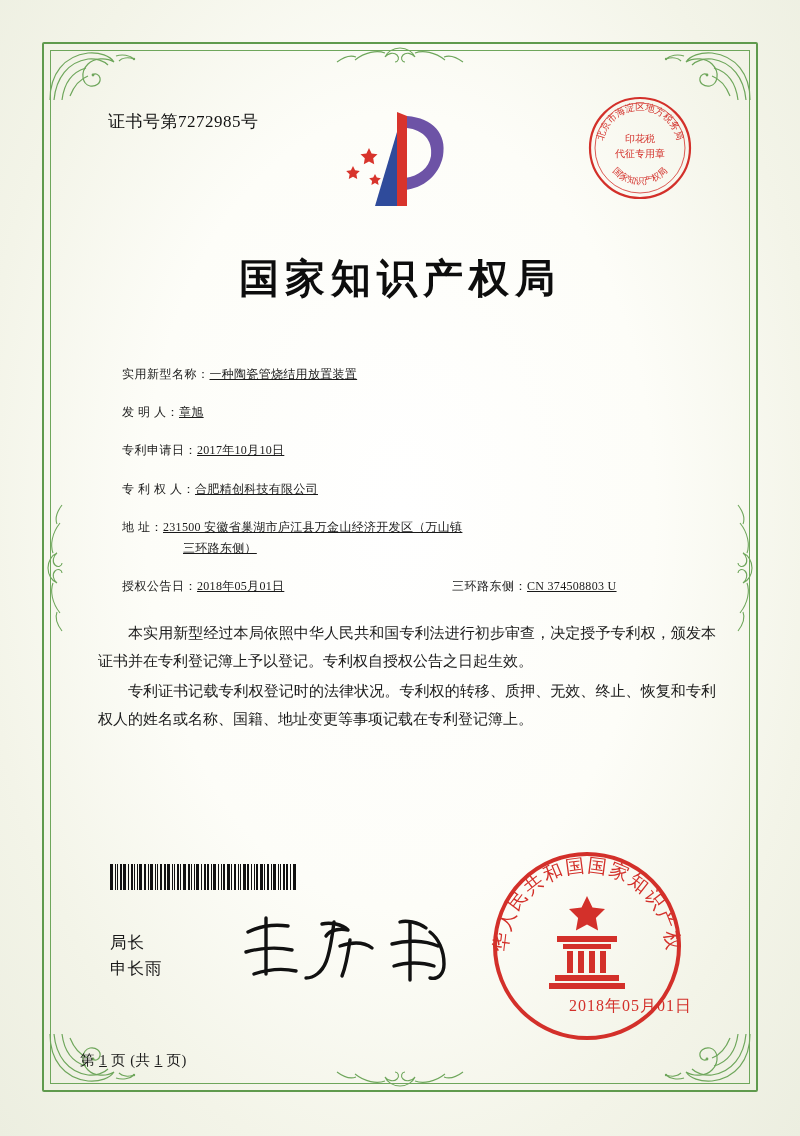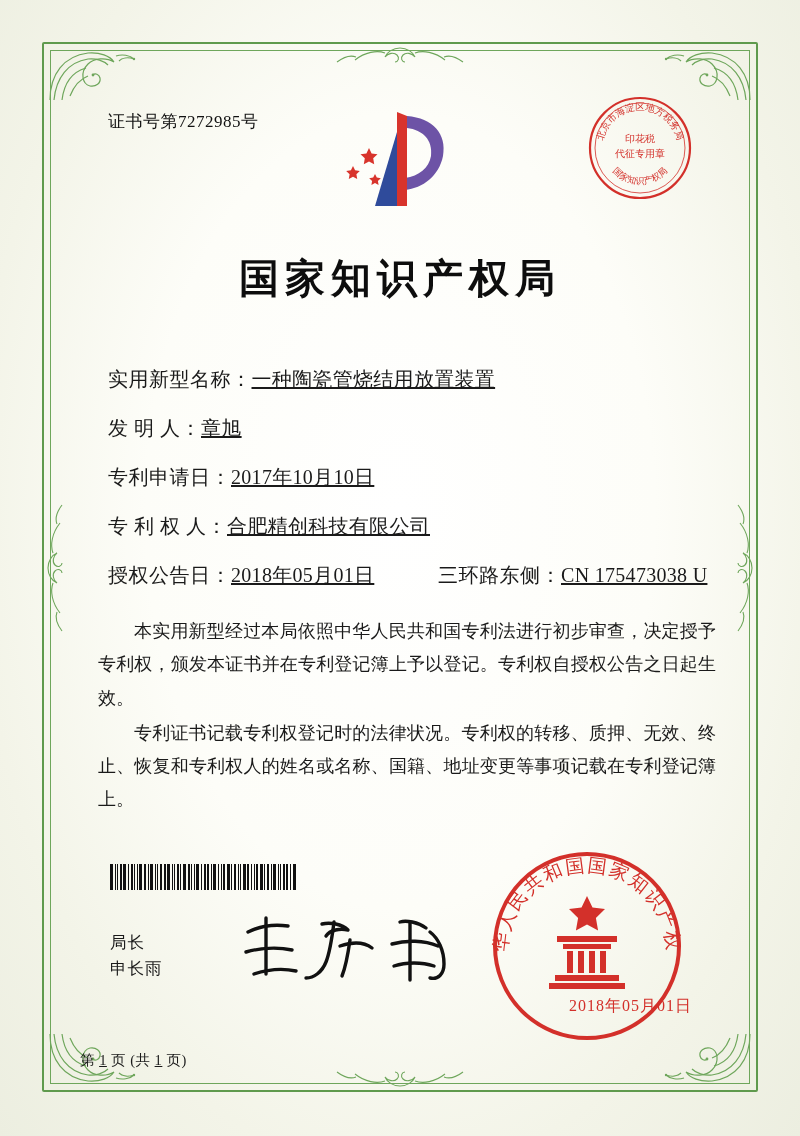--- a/index.html
+++ b/index.html
@@ -98,22 +98,22 @@
     font-family: "DejaVu Sans", sans-serif;
     font-weight: bold;
     font-size: 40px;
     letter-spacing: 6px;
     margin-top: 118px;
     color: #0d0d0d;
   }
 
   .fields {
     margin-top: 60px;
-    margin-left: 28px;
-    font-size: 20px;
+    margin-left: 42px;
+    font-size: 12px;
     line-height: 1.35;
   }
   .field-row {
     display: flex;
     align-items: flex-start;
     margin-bottom: 22px;
   }
   .field-label {
     flex: 0 0 auto;
     white-space: pre;
@@ -135,21 +135,21 @@
     margin-bottom: 14px;
   }
   .row-split .left { flex: 0 0 330px; display: flex; }
   .row-split .right { flex: 1 1 auto; display: flex; }
 
   
   .paragraphs {
     margin-top: 26px;
     margin-left: 18px;
     margin-right: 4px;
-    font-size: 18px;
+    font-size: 15px;
     line-height: 1.85;
     text-align: justify;
   }
   .paragraphs p {
     margin: 0 0 2px 0;
     text-indent: 2em;
   }
 
   
   .barcode {
@@ -365,29 +365,36 @@
       <div class="field-row">
         <span class="field-label">专利申请日：</span>
         <span class="field-value">2017年10月10日</span>
       </div>
 
       <div class="field-row">
         <span class="field-label">专 利 权 人：</span>
         <span class="field-value">合肥精创科技有限公司</span>
       </div>
 
+      <div class="field-row">
+        <span class="field-label">地 址：</span>
+        <span class="field-value">
+          <span>231500 安徽省巢湖市庐江县万金山经济开发区（万山镇</span>
+          <span class="second-line">三环路东侧）</span>
+        </span>
+      </div>
 
       <div class="row-split">
         <div class="left">
           <span class="field-label">授权公告日：</span>
           <span class="field-value">2018年05月01日</span>
         </div>
         <div class="right">
           <span class="field-label">三环路东侧：</span>
-          <span class="field-value">CN 175473038 U</span>
+          <span class="field-value">CN 374508803 U</span>
         </div>
       </div>
     </div>
 
     <div class="paragraphs">
       <p>本实用新型经过本局依照中华人民共和国专利法进行初步审查，决定授予专利权，颁发本证书并在专利登记簿上予以登记。专利权自授权公告之日起生效。</p>
       <p>专利证书记载专利权登记时的法律状况。专利权的转移、质押、无效、终止、恢复和专利权人的姓名或名称、国籍、地址变更等事项记载在专利登记簿上。</p>
     </div>
 
     <div class="barcode" id="barcode">

